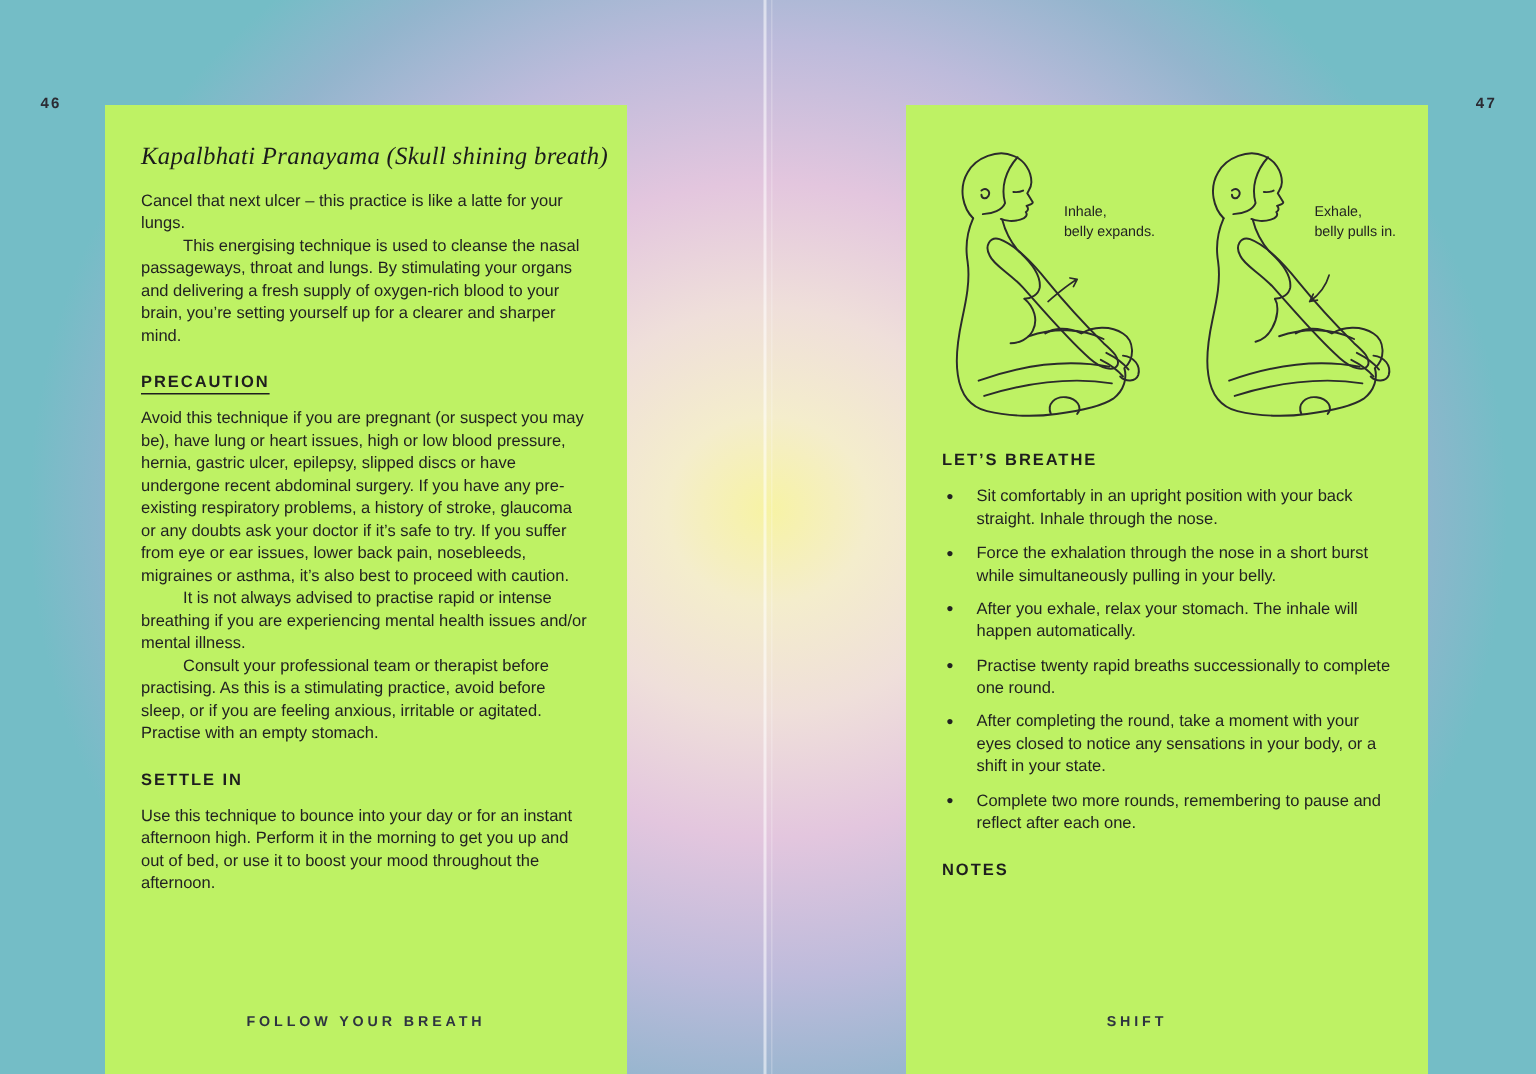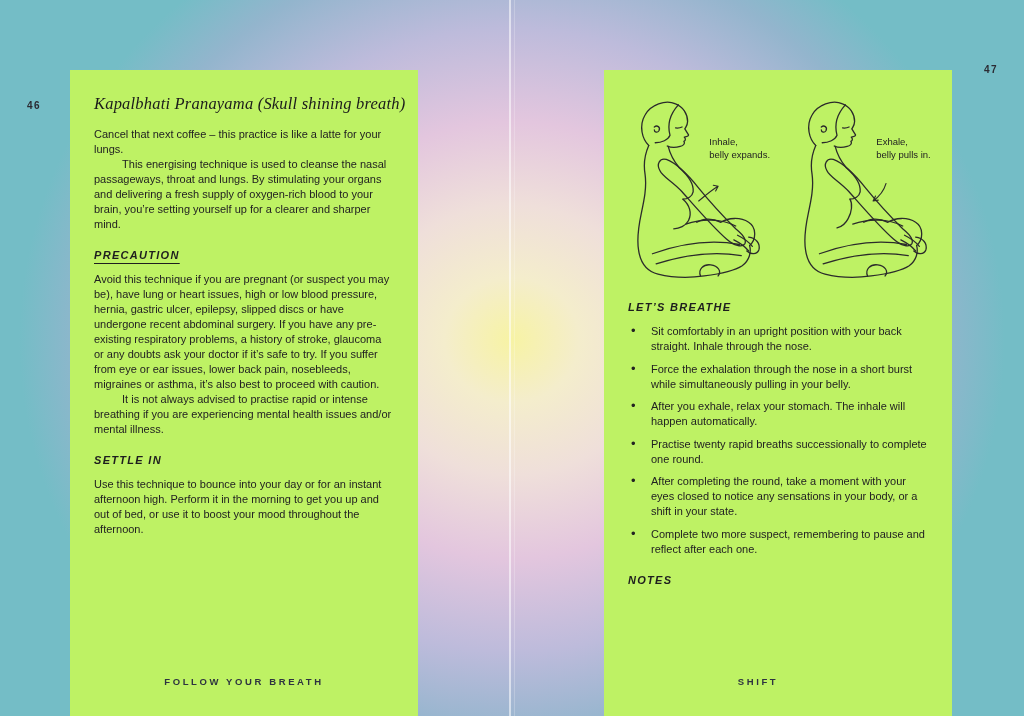--- a/index.html
+++ b/index.html
@@ -27,41 +27,40 @@
     position:absolute;top:70px;width:348px;height:708px;
     background:#bef264;color:#232323;
   }
   .page-left{left:70px;}
   .page-right{left:604px;}
   .page-inner{padding:24px 24px 0 24px;}
   .page-number{
     position:absolute;top:64px;font-size:10px;font-weight:bold;
     letter-spacing:1.5px;color:#2b2b33;
   }
-  .page-number-left{left:27px;margin-top:36px;}
+  .page-number-left{left:27px;}
   .page-number-right{right:26px;margin-left:24px;}
   .chapter-footer{
     position:absolute;top:676px;width:348px;text-align:center;
     font-size:9.5px;letter-spacing:2.6px;color:#2e3340;font-weight:bold;
   }
   .chapter-footer-left{left:70px;}
   .chapter-footer-right{left:584px;}
 
   .practice-title{
     font-family:"Liberation Serif", serif;font-style:italic;
     font-size:16.5px;color:#1b1b1b;margin:0 0 13px 0;font-weight:normal;
     letter-spacing:0.2px;white-space:nowrap;
   }
   .body-text{font-size:11px;line-height:15px;color:#222;}
   .body-text p{margin:0;}
   .body-text p.indent{text-indent:2.55em;}
   .section-heading{
     font-size:11px;font-weight:bold;letter-spacing:1.3px;color:#1e1e1e;
     margin:17px 0 11px 0;
-    font-style:italic;
   }
   .section-heading.underlined{
     text-decoration:underline;text-underline-offset:4px;text-decoration-thickness:1px;
   }
 
   .figures-row{
     display:flex;justify-content:center;gap:19px;margin:2px 0 4px 0;height:188px;
   }
   .figure{position:relative;width:148px;height:186px;}
   .figure svg{display:block;width:148px;height:186px;}
@@ -83,28 +82,29 @@
 <div class="spine-line-2"></div>
 
 <div class="page-number page-number-left">46</div>
 <div class="page-number page-number-right">47</div>
 
 <div class="page page-left">
   <div class="page-inner">
     <h1 class="practice-title">Kapalbhati Pranayama (Skull shining breath)</h1>
 
     <div class="body-text">
-      <p>Cancel that next coffee – this practice is like a latte for your lungs.</p>
+      <p>Cancel that next ulcer – this practice is like a latte for your lungs.</p>
       <p class="indent">This energising technique is used to cleanse the nasal passageways, throat and lungs. By stimulating your organs and delivering a fresh supply of oxygen-rich blood to your brain, you’re setting yourself up for a clearer and sharper mind.</p>
     </div>
 
     <h2 class="section-heading underlined">PRECAUTION</h2>
     <div class="body-text">
       <p>Avoid this technique if you are pregnant (or suspect you may be), have lung or heart issues, high or low blood pressure, hernia, gastric ulcer, epilepsy, slipped discs or have undergone recent abdominal surgery. If you have any pre-existing respiratory problems, a history of stroke, glaucoma or any doubts ask your doctor if it’s safe to try. If you suffer from eye or ear issues, lower back pain, nosebleeds, migraines or asthma, it’s also best to proceed with caution.</p>
       <p class="indent">It is not always advised to practise rapid or intense breathing if you are experiencing mental health issues and/or mental illness.</p>
+      <p class="indent">Consult your professional team or therapist before practising. As this is a stimulating practice, avoid before sleep, or if you are feeling anxious, irritable or agitated. Practise with an empty stomach.</p>
     </div>
 
     <h2 class="section-heading">SETTLE IN</h2>
     <div class="body-text">
       <p>Use this technique to bounce into your day or for an instant afternoon high. Perform it in the morning to get you up and out of bed, or use it to boost your mood throughout the afternoon.</p>
     </div>
   </div>
 </div>
 
 <div class="page page-right">
@@ -175,21 +175,21 @@
       </div>
     </div>
 
     <h2 class="section-heading">LET’S BREATHE</h2>
     <ul class="bullet-list">
       <li>Sit comfortably in an upright position with your back straight. Inhale through the nose.</li>
       <li>Force the exhalation through the nose in a short burst while simultaneously pulling in your belly.</li>
       <li>After you exhale, relax your stomach. The inhale will happen automatically.</li>
       <li>Practise twenty rapid breaths successionally to complete one round.</li>
       <li>After completing the round, take a moment with your eyes closed to notice any sensations in your body, or a shift in your state.</li>
-      <li>Complete two more suspect, remembering to pause and reflect after each one.</li>
+      <li>Complete two more rounds, remembering to pause and reflect after each one.</li>
     </ul>
 
     <h2 class="section-heading">NOTES</h2>
   </div>
 </div>
 
 <div class="chapter-footer chapter-footer-left">FOLLOW YOUR BREATH</div>
 <div class="chapter-footer chapter-footer-right">SHIFT</div>
 
 </body></html>

